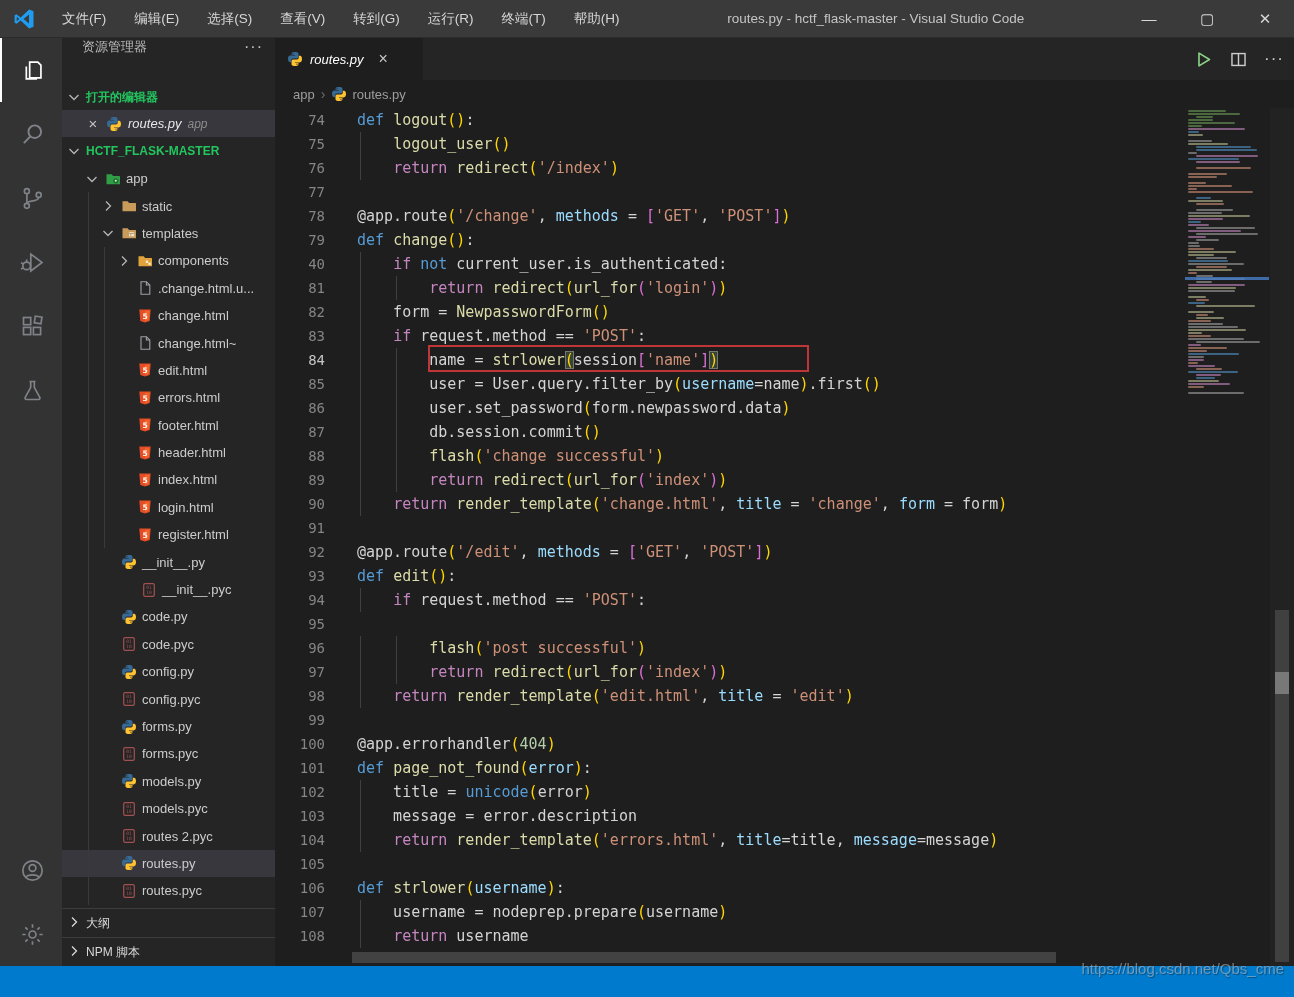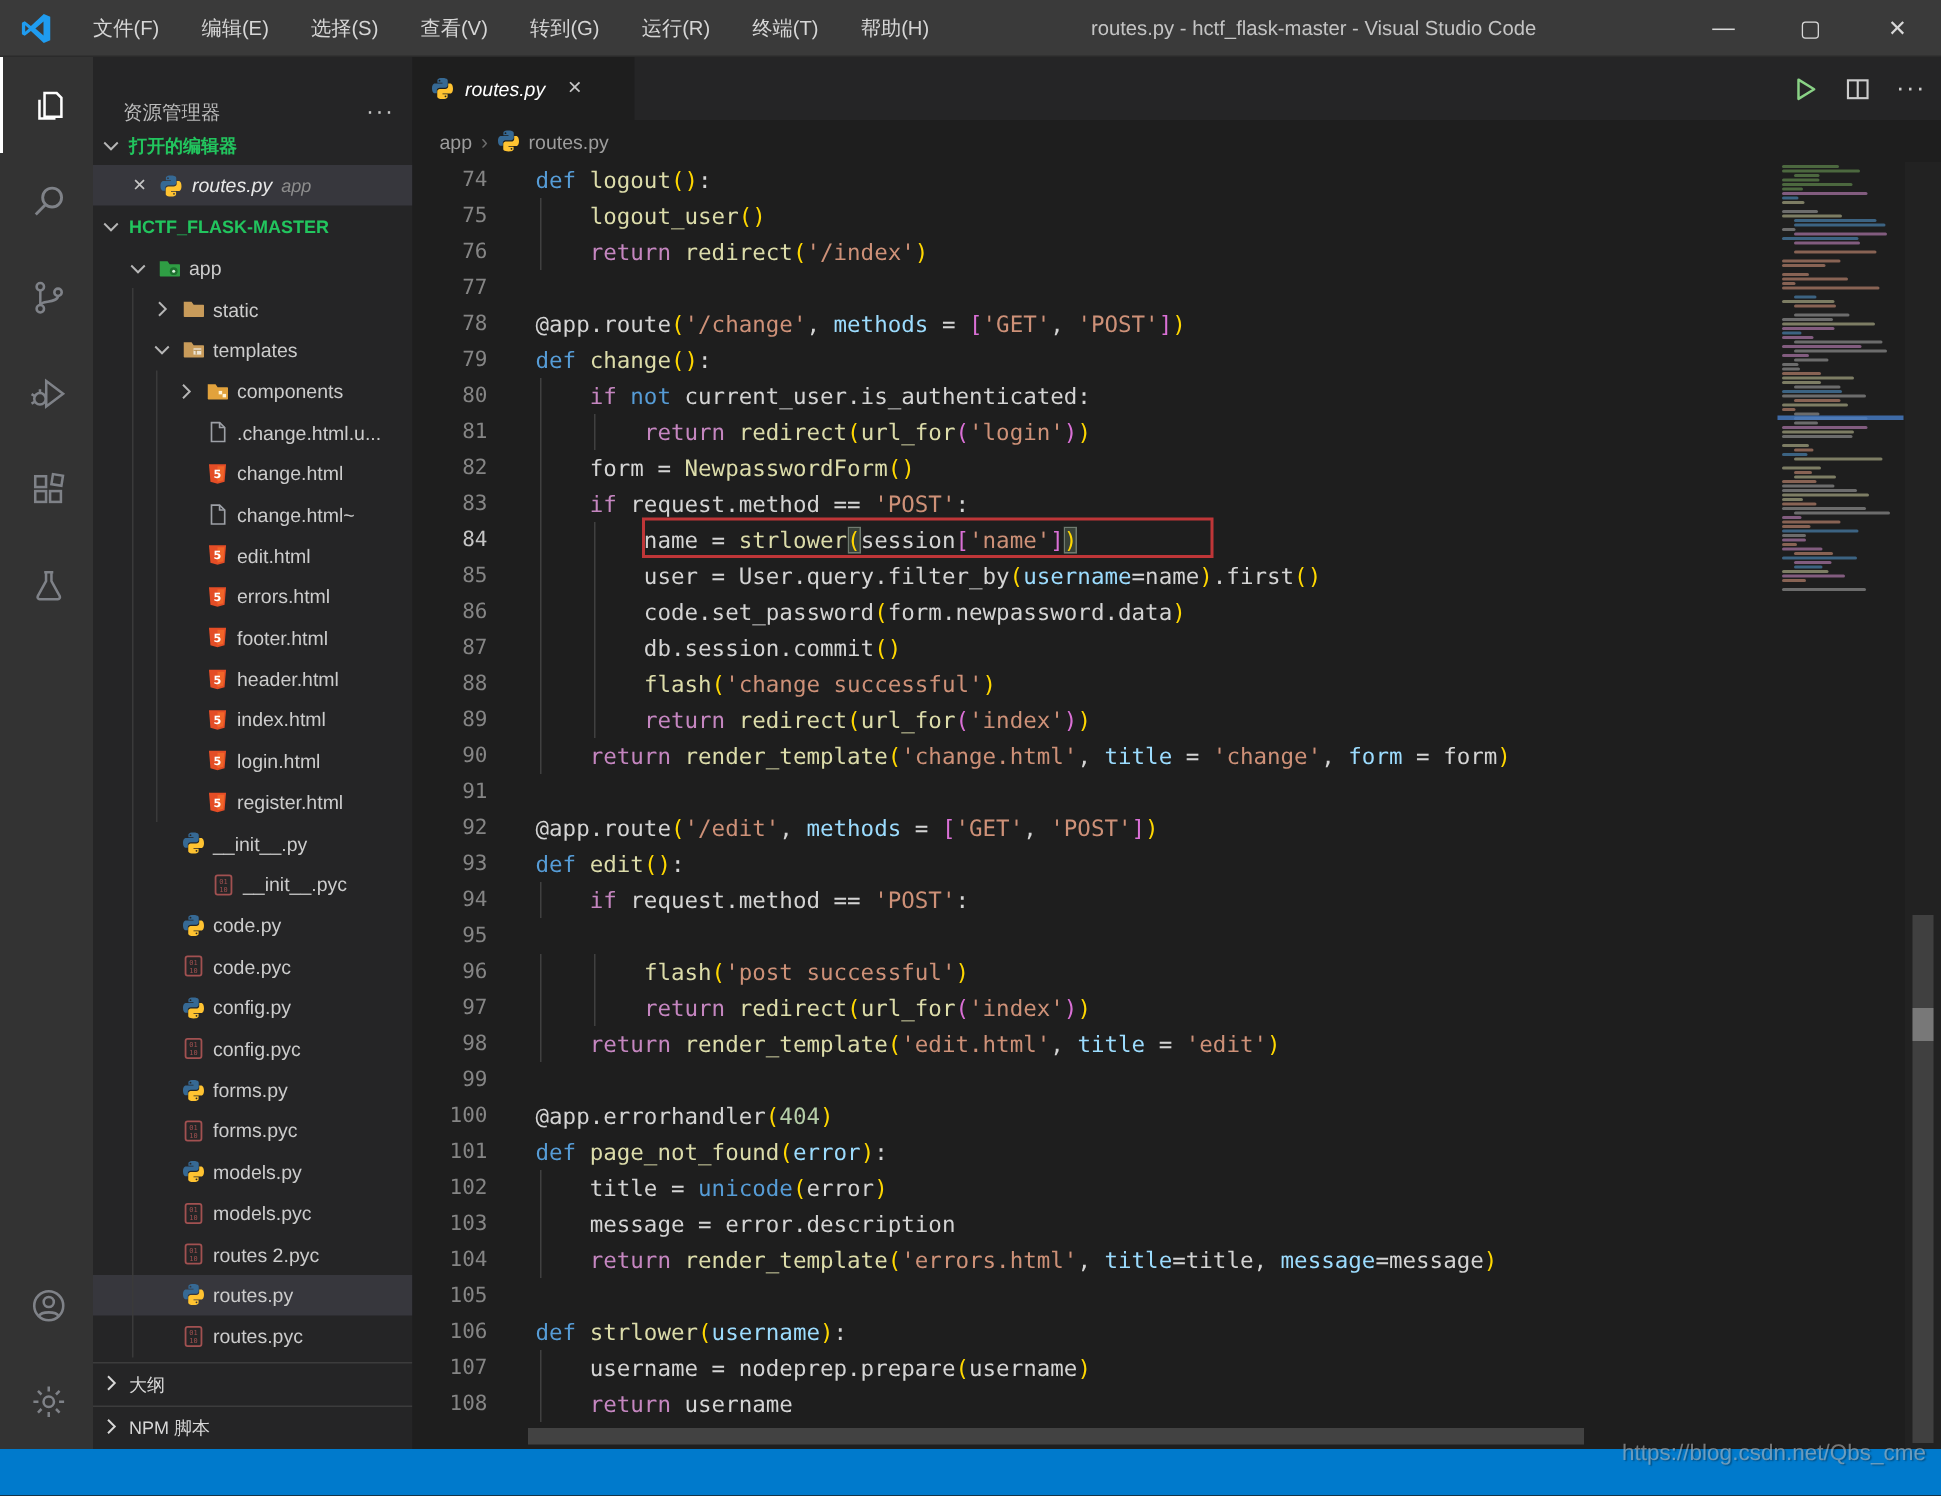--- a/index.html
+++ b/index.html
@@ -25,21 +25,21 @@
     display:flex; flex-direction:column; }
   .ab-top { flex:1; display:flex; flex-direction:column; }
   .ab-item { width:62px; height:64px; display:flex; align-items:center; justify-content:center;
     color:#7f8288; border-left:2px solid transparent; cursor:pointer; }
   .ab-item svg { width:27px; height:27px; }
   .ab-item.active { color:#ffffff; border-left:2px solid #ffffff; }
 
   
   .sidebar { position:absolute; top:38px; left:62px; width:213px; bottom:31px; background:#252526;
     color:#cccccc; font-size:13px; overflow:hidden; }
-  .pane-title { height:46px; display:flex; align-items:flex-end; padding:0 12px 0 20px;
+  .pane-title { height:46px; display:flex; align-items:flex-start; padding:0 12px 0 20px;
     color:#bbbbbb; font-size:13px; }
   .pane-more { margin-left:auto; color:#c5c5c5; font-size:16px; letter-spacing:1px; cursor:pointer; }
   .sec-header { height:26px; display:flex; align-items:center; gap:4px; padding-left:4px;
     font-weight:bold; font-size:12px; color:#22c55e; cursor:pointer; }
   .sec-header.proj { height:28px; }
   .sec-header .chev { width:16px; height:16px; display:inline-flex; color:#b6b6b6; }
   .chev svg { width:16px; height:16px; }
   .oe-item { height:27px; display:flex; align-items:center; gap:6px; padding-left:24px;
     background:#37373d; cursor:pointer; }
   .oe-close { color:#c5c5c5; font-size:15px; width:14px; text-align:center; }
@@ -594,27 +594,27 @@
         </span>
       </div>
     <div class="code-area">
       <div class="code-lines" id="code-lines">
           <div class="code-line"><span class="ln">74</span><span class="lc"><span class="tk-kb">def</span><span class="tk-pl"> </span><span class="tk-fn">logout</span><span class="tk-b1">()</span><span class="tk-pl">:</span></span></div>
           <div class="code-line"><span class="ln">75</span><span class="lc"><i class="guide" style="left: 3px;"></i><span class="tk-pl">    </span><span class="tk-fn">logout_user</span><span class="tk-b1">()</span></span></div>
           <div class="code-line"><span class="ln">76</span><span class="lc"><i class="guide" style="left: 3px;"></i><span class="tk-pl">    </span><span class="tk-kw">return</span><span class="tk-pl"> </span><span class="tk-fn">redirect</span><span class="tk-b1">(</span><span class="tk-str">'/index'</span><span class="tk-b1">)</span></span></div>
           <div class="code-line"><span class="ln">77</span><span class="lc"></span></div>
           <div class="code-line"><span class="ln">78</span><span class="lc"><span class="tk-pl">@app.route</span><span class="tk-b1">(</span><span class="tk-str">'/change'</span><span class="tk-pl">, </span><span class="tk-var">methods</span><span class="tk-pl"> = </span><span class="tk-b2">[</span><span class="tk-str">'GET'</span><span class="tk-pl">, </span><span class="tk-str">'POST'</span><span class="tk-b2">]</span><span class="tk-b1">)</span></span></div>
           <div class="code-line"><span class="ln">79</span><span class="lc"><span class="tk-kb">def</span><span class="tk-pl"> </span><span class="tk-fn">change</span><span class="tk-b1">()</span><span class="tk-pl">:</span></span></div>
-          <div class="code-line"><span class="ln">80</span><span class="lc"><i class="guide" style="left: 3px;"></i><span class="tk-pl">    </span><span class="tk-kw">if</span><span class="tk-pl"> </span><span class="tk-kb">not</span><span class="tk-pl"> current_user.is_authenticated:</span></span></div>
+          <div class="code-line"><span class="ln">40</span><span class="lc"><i class="guide" style="left: 3px;"></i><span class="tk-pl">    </span><span class="tk-kw">if</span><span class="tk-pl"> </span><span class="tk-kb">not</span><span class="tk-pl"> current_user.is_authenticated:</span></span></div>
           <div class="code-line"><span class="ln">81</span><span class="lc"><i class="guide" style="left: 3px;"></i><i class="guide" style="left: 39px;"></i><span class="tk-pl">        </span><span class="tk-kw">return</span><span class="tk-pl"> </span><span class="tk-fn">redirect</span><span class="tk-b1">(</span><span class="tk-fn">url_for</span><span class="tk-b2">(</span><span class="tk-str">'login'</span><span class="tk-b2">)</span><span class="tk-b1">)</span></span></div>
           <div class="code-line"><span class="ln">82</span><span class="lc"><i class="guide" style="left: 3px;"></i><span class="tk-pl">    form = </span><span class="tk-fn">NewpasswordForm</span><span class="tk-b1">()</span></span></div>
           <div class="code-line"><span class="ln">83</span><span class="lc"><i class="guide" style="left: 3px;"></i><span class="tk-pl">    </span><span class="tk-kw">if</span><span class="tk-pl"> request.method == </span><span class="tk-str">'POST'</span><span class="tk-pl">:</span></span></div>
           <div class="code-line cur"><span class="ln">84</span><span class="lc"><i class="guide" style="left: 3px;"></i><i class="guide" style="left: 39px;"></i><span class="tk-pl">        name = </span><span class="tk-fn">strlower</span><span class="tk-b1 tk-bm">(</span><span class="tk-pl">session</span><span class="tk-b2">[</span><span class="tk-str">'name'</span><span class="tk-b2">]</span><span class="tk-b1 tk-bm">)</span></span></div>
           <div class="code-line"><span class="ln">85</span><span class="lc"><i class="guide" style="left: 3px;"></i><i class="guide" style="left: 39px;"></i><span class="tk-pl">        user = User.query.filter_by</span><span class="tk-b1">(</span><span class="tk-var">username</span><span class="tk-pl">=name</span><span class="tk-b1">)</span><span class="tk-pl">.first</span><span class="tk-b1">()</span></span></div>
-          <div class="code-line"><span class="ln">86</span><span class="lc"><i class="guide" style="left: 3px;"></i><i class="guide" style="left: 39px;"></i><span class="tk-pl">        code.set_password</span><span class="tk-b1">(</span><span class="tk-pl">form.newpassword.data</span><span class="tk-b1">)</span></span></div>
+          <div class="code-line"><span class="ln">86</span><span class="lc"><i class="guide" style="left: 3px;"></i><i class="guide" style="left: 39px;"></i><span class="tk-pl">        user.set_password</span><span class="tk-b1">(</span><span class="tk-pl">form.newpassword.data</span><span class="tk-b1">)</span></span></div>
           <div class="code-line"><span class="ln">87</span><span class="lc"><i class="guide" style="left: 3px;"></i><i class="guide" style="left: 39px;"></i><span class="tk-pl">        db.session.commit</span><span class="tk-b1">()</span></span></div>
           <div class="code-line"><span class="ln">88</span><span class="lc"><i class="guide" style="left: 3px;"></i><i class="guide" style="left: 39px;"></i><span class="tk-pl">        </span><span class="tk-fn">flash</span><span class="tk-b1">(</span><span class="tk-str">'change successful'</span><span class="tk-b1">)</span></span></div>
           <div class="code-line"><span class="ln">89</span><span class="lc"><i class="guide" style="left: 3px;"></i><i class="guide" style="left: 39px;"></i><span class="tk-pl">        </span><span class="tk-kw">return</span><span class="tk-pl"> </span><span class="tk-fn">redirect</span><span class="tk-b1">(</span><span class="tk-fn">url_for</span><span class="tk-b2">(</span><span class="tk-str">'index'</span><span class="tk-b2">)</span><span class="tk-b1">)</span></span></div>
           <div class="code-line"><span class="ln">90</span><span class="lc"><i class="guide" style="left: 3px;"></i><span class="tk-pl">    </span><span class="tk-kw">return</span><span class="tk-pl"> </span><span class="tk-fn">render_template</span><span class="tk-b1">(</span><span class="tk-str">'change.html'</span><span class="tk-pl">, </span><span class="tk-var">title</span><span class="tk-pl"> = </span><span class="tk-str">'change'</span><span class="tk-pl">, </span><span class="tk-var">form</span><span class="tk-pl"> = form</span><span class="tk-b1">)</span></span></div>
           <div class="code-line"><span class="ln">91</span><span class="lc"></span></div>
           <div class="code-line"><span class="ln">92</span><span class="lc"><span class="tk-pl">@app.route</span><span class="tk-b1">(</span><span class="tk-str">'/edit'</span><span class="tk-pl">, </span><span class="tk-var">methods</span><span class="tk-pl"> = </span><span class="tk-b2">[</span><span class="tk-str">'GET'</span><span class="tk-pl">, </span><span class="tk-str">'POST'</span><span class="tk-b2">]</span><span class="tk-b1">)</span></span></div>
           <div class="code-line"><span class="ln">93</span><span class="lc"><span class="tk-kb">def</span><span class="tk-pl"> </span><span class="tk-fn">edit</span><span class="tk-b1">()</span><span class="tk-pl">:</span></span></div>
           <div class="code-line"><span class="ln">94</span><span class="lc"><i class="guide" style="left: 3px;"></i><span class="tk-pl">    </span><span class="tk-kw">if</span><span class="tk-pl"> request.method == </span><span class="tk-str">'POST'</span><span class="tk-pl">:</span></span></div>
           <div class="code-line"><span class="ln">95</span><span class="lc"><i class="guide" style="left: 3px;"></i><i class="guide" style="left: 39px;"></i></span></div>
           <div class="code-line"><span class="ln">96</span><span class="lc"><i class="guide" style="left: 3px;"></i><i class="guide" style="left: 39px;"></i><span class="tk-pl">        </span><span class="tk-fn">flash</span><span class="tk-b1">(</span><span class="tk-str">'post successful'</span><span class="tk-b1">)</span></span></div>

